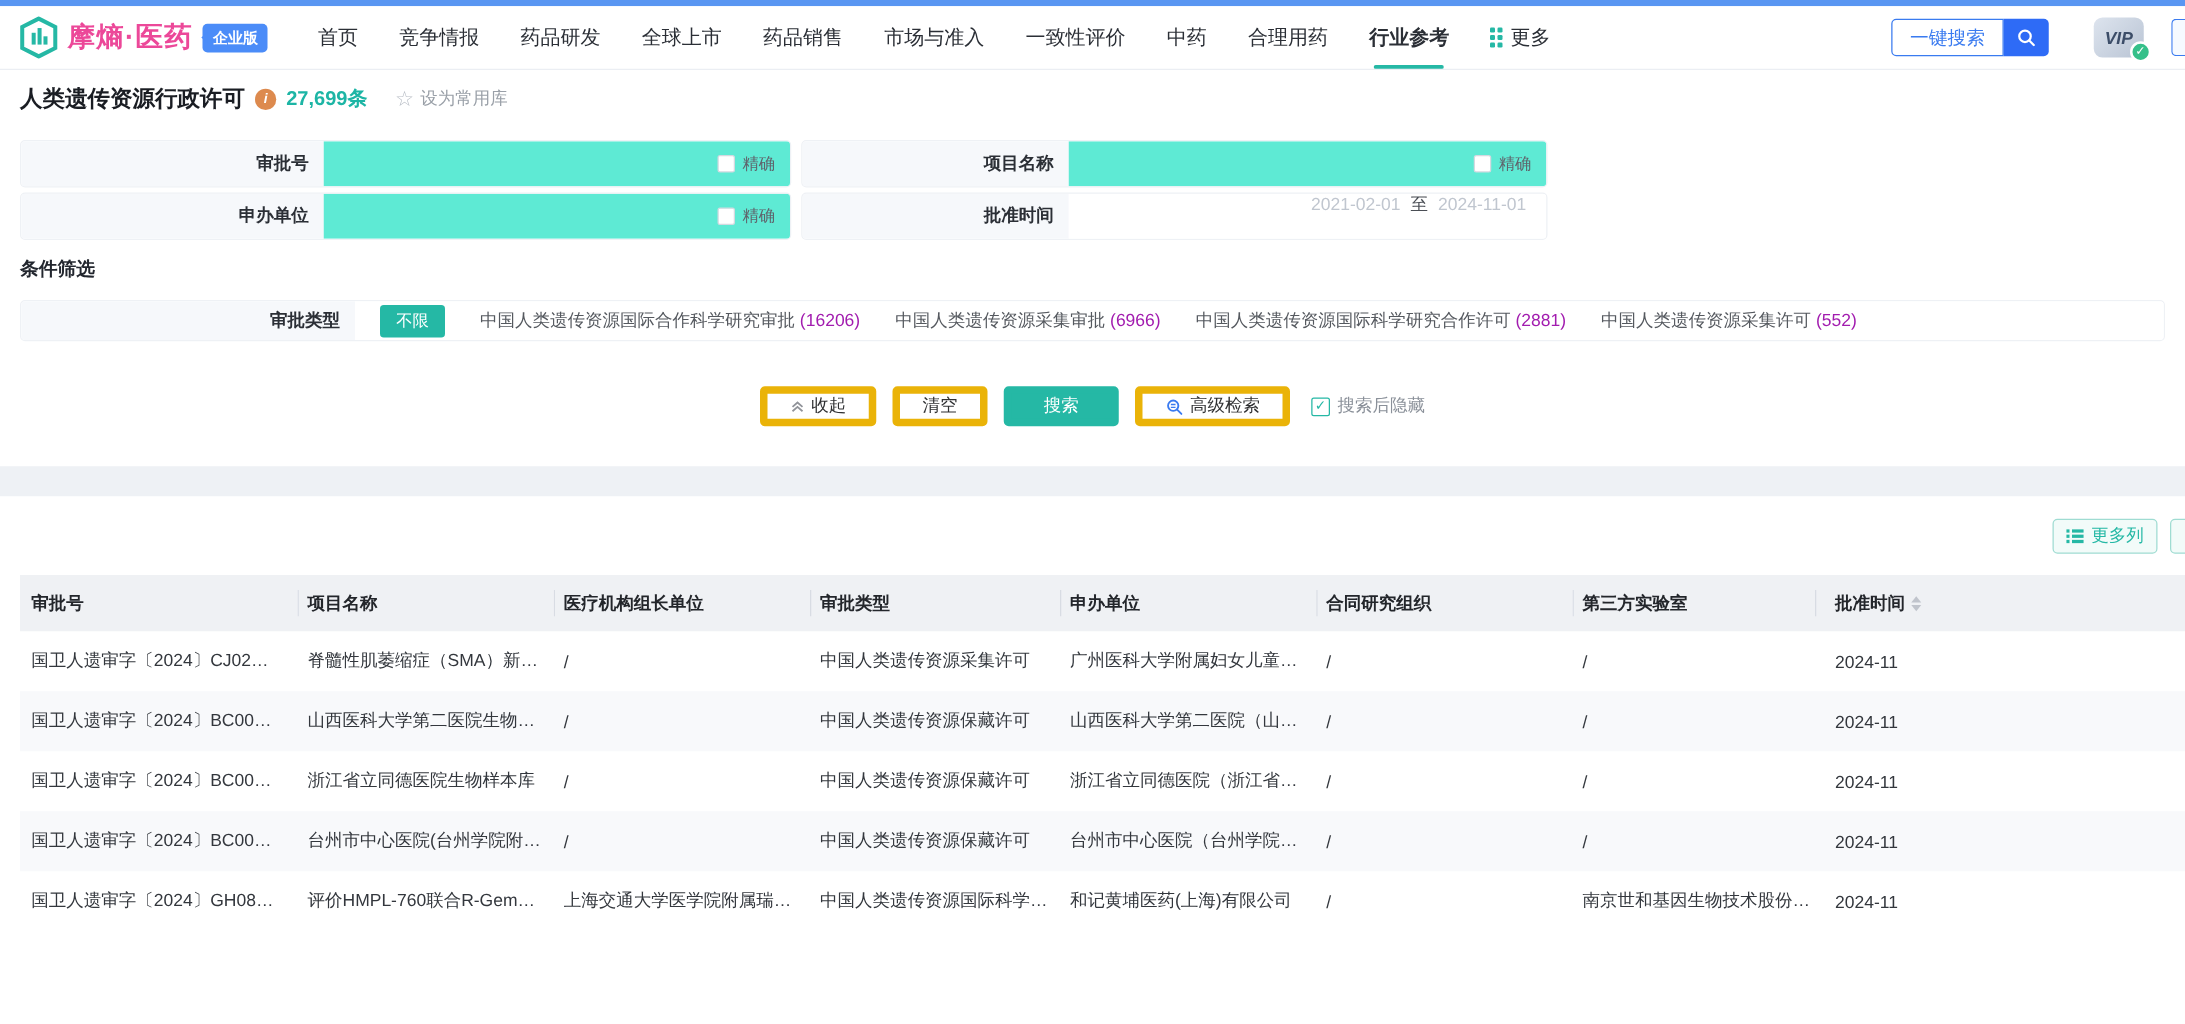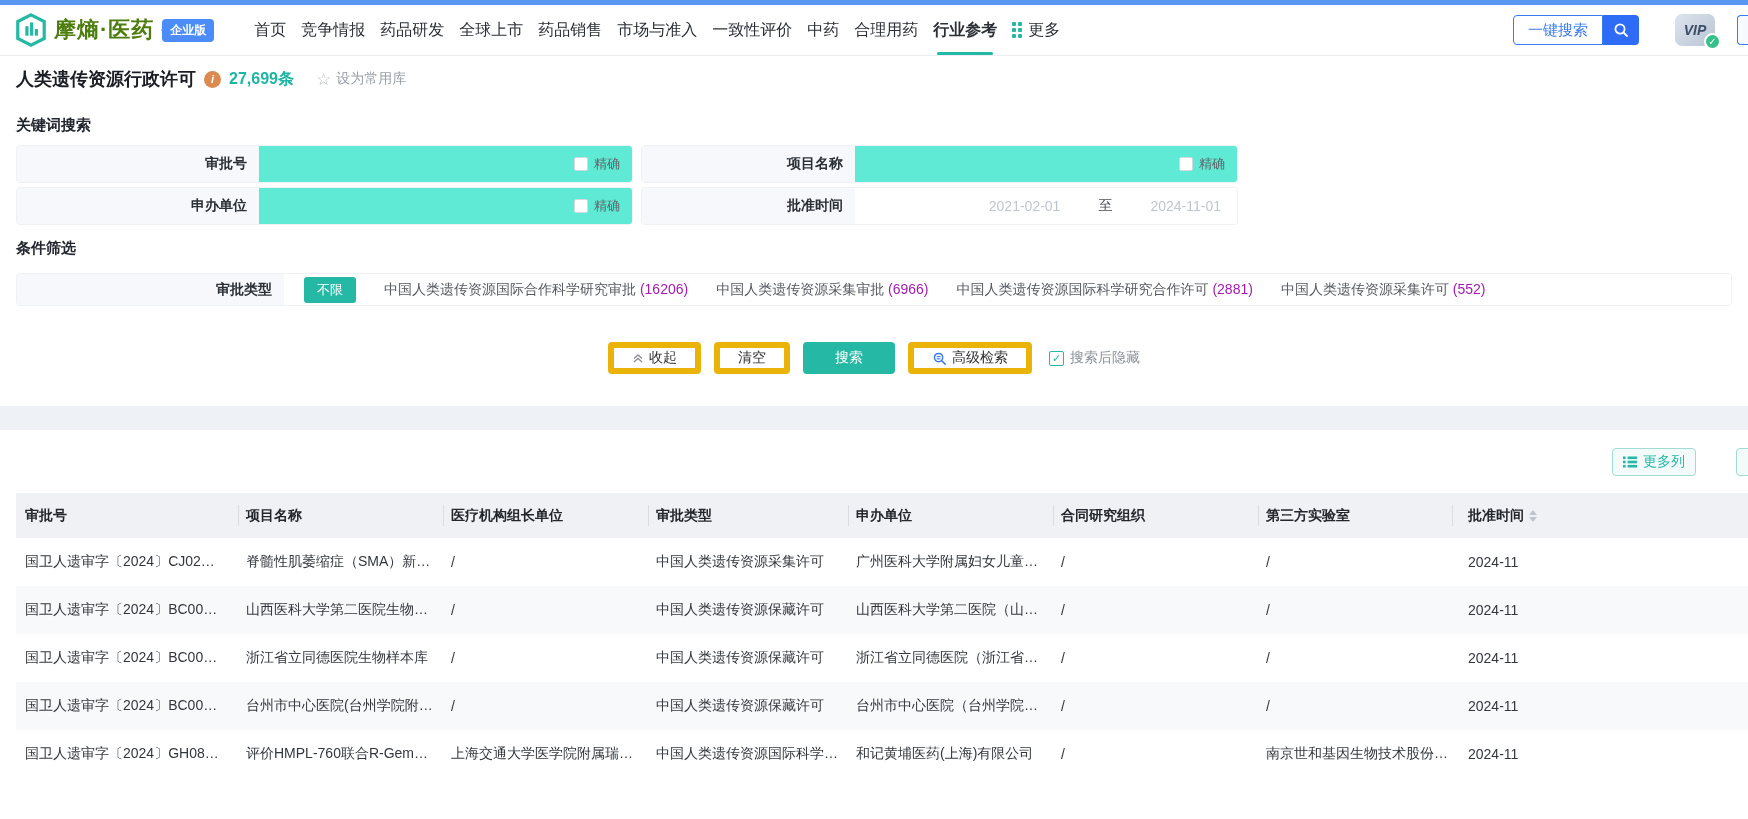--- a/index.html
+++ b/index.html
@@ -7,26 +7,26 @@
     font-family:"Liberation Sans","DejaVu Sans",sans-serif; color:#33373d; }
 
   
   .topbar { height:5px; background:#5996f2; width:100%; }
 
   
   .nav { height:51px; display:flex; align-items:center; padding:0 0 0 14px;
     border-bottom:1px solid #ebeef3; position:relative; background:#fff; }
   .brand { display:flex; align-items:center; margin-right:40px; }
   .brand svg { width:34px; height:34px; }
-  .brand-name { font-size:22px; font-weight:800; color:#4d7c0f; letter-spacing:1px; margin-left:6px; }
+  .brand-name { font-size:22px; font-weight:800; color:#ec4899; letter-spacing:1px; margin-left:6px; }
   .ent-badge { background:#4b8cf8; color:#fff; font-size:12px; border-radius:4px;
     padding:3px 8px; margin-left:8px; position:relative; font-weight:700; }
   .ent-badge::before { content:""; position:absolute; left:-5px; top:50%; margin-top:-4px;
     border:4px solid transparent; border-right:5px solid #4b8cf8; }
-  .nav-items { display:flex; align-items:center; gap:15px; font-size:16px; color:#2b2f36; height:100%; }
+  .nav-items { display:flex; align-items:center; gap:33px; font-size:16px; color:#2b2f36; height:100%; }
   .nav-item { display:flex; align-items:center; height:100%; cursor:pointer; position:relative; white-space:nowrap; }
   .nav-item.active { font-weight:700; }
   .nav-item.active::after { content:""; position:absolute; bottom:0; left:50%;
     transform:translateX(-50%); width:56px; height:3px; background:#25b8a5; border-radius:2px; }
   .more-wrap { display:flex; align-items:center; gap:6px; }
   .grid-dots { display:grid; grid-template-columns:4px 4px; grid-gap:2px; }
   .grid-dots i { width:4px; height:4px; background:#25b8a5; border-radius:1px; display:block; }
   .nav-right { position:absolute; right:0; top:0; height:100%; display:flex; align-items:center; }
   .quick-search { display:flex; height:30px; }
   .qs-btn { border:1px solid #3a7bf0; color:#3a7bf0; background:#fff; font-size:15px;
@@ -58,22 +58,22 @@
   .form-row { display:flex; gap:8px; margin-bottom:4px; }
   .fgroup { display:flex; border:1px solid #eef1f5; border-radius:4px; height:38px; overflow:hidden; }
   .fgroup.gl { width:617px; }
   .fgroup.gr { width:597px; }
   .flabel { background:#f6f8fb; display:flex; align-items:center; justify-content:flex-end;
     padding-right:12px; font-size:14px; font-weight:700; color:#2b2f36; flex:0 0 242px; }
   .fgroup.gr .flabel { flex-basis:213px; }
   .finput { flex:1; background:#5eead4; display:flex; align-items:center; padding:0 12px; cursor:text; }
   .exact { margin-left:auto; display:flex; align-items:center; gap:6px; font-size:13px; color:#5f646c; }
   .cb-empty { width:14px; height:14px; border:1px solid #d4d9e0; border-radius:2px; background:#fff; cursor:pointer; }
-  .date-input { flex:1; background:#fff; display:flex; align-items:center; justify-content:flex-end;
-    gap:38px; padding-right:16px; font-size:14px; cursor:pointer; }
+  .date-input { flex:1; background:#fff; display:flex; align-items:flex-start; justify-content:flex-end;
+    gap:8px; padding-right:16px; font-size:14px; cursor:pointer; }
   .date-val { color:#c0c6cf; }
   .date-sep { color:#4a4e55; }
 
   
   .filter-row { display:flex; border:1px solid #eef1f5; border-radius:4px; height:33px;
     margin-top:15px; overflow:hidden; align-items:stretch; }
   .filter-row .flabel { flex:0 0 267px; }
   .filter-opts { flex:1; background:#fff; display:flex; align-items:center; gap:28px; padding-left:20px; }
   .chip { background:#25b8a5; color:#fff; font-size:13px; padding:4px 13px; border-radius:3px; cursor:pointer; }
   .fopt { font-size:14px; color:#55595f; cursor:pointer; white-space:nowrap; }
@@ -87,21 +87,21 @@
   .btn.primary { background:#25b8a5; border-color:#25b8a5; color:#fff; padding:0 26px; }
   .hide-cb { display:flex; align-items:center; gap:6px; margin-left:4px; cursor:pointer; }
   .cb-checked { width:15px; height:15px; border:1px solid #25b8a5; border-radius:2px; background:#fff;
     color:#25b8a5; font-size:11px; font-weight:700; line-height:13px; text-align:center; }
   .hide-label { font-size:14px; color:#8a9099; }
 
   .gray-band { height:24px; background:#eef1f5; margin-top:32px; }
 
   
   .table-card { padding:18px 0 0 16px; }
-  .table-toolbar { display:flex; justify-content:flex-end; align-items:center; padding-right:52px; position:relative; }
+  .table-toolbar { display:flex; justify-content:flex-end; align-items:center; padding-right:22px; position:relative; }
   .more-cols { height:28px; border:1px solid #9fdcd2; background:#f2fbf9; color:#25b8a5;
     border-radius:4px; font-size:14px; display:inline-flex; align-items:center; gap:6px;
     padding:0 10px; cursor:pointer; }
   .cutoff-teal { position:absolute; right:-16px; top:0; width:28px; height:28px;
     border:1px solid #9fdcd2; background:#f2fbf9; border-radius:4px; }
   .tbl { width:1732px; margin-top:17px; }
   .tr { display:grid; grid-template-columns:222px 205px 205px 200px 205px 205px 194px 1fr; }
   .thead { background:#eff1f4; height:45px; }
   .th { display:flex; align-items:center; font-size:14px; font-weight:700; color:#23262b;
     padding-left:9px; position:relative; white-space:nowrap; overflow:hidden; }
@@ -182,21 +182,20 @@
   <span class="page-title">人类遗传资源行政许可</span>
   <span class="info-icon">i</span>
   <span class="record-count">27,699条</span>
   <span class="fav">
     <span class="star">☆</span>
     <span>设为常用库</span>
   </span>
 </div>
 
 <section class="search-card">
-  <div class="section-label">关键词搜索</div>
 
   <div class="form-area">
     <div class="form-row">
       <div class="fgroup gl">
         <div class="flabel">审批号</div>
         <div class="finput">
           <span class="exact">
             <span class="cb-empty"></span>
             <span>精确</span>
           </span>

